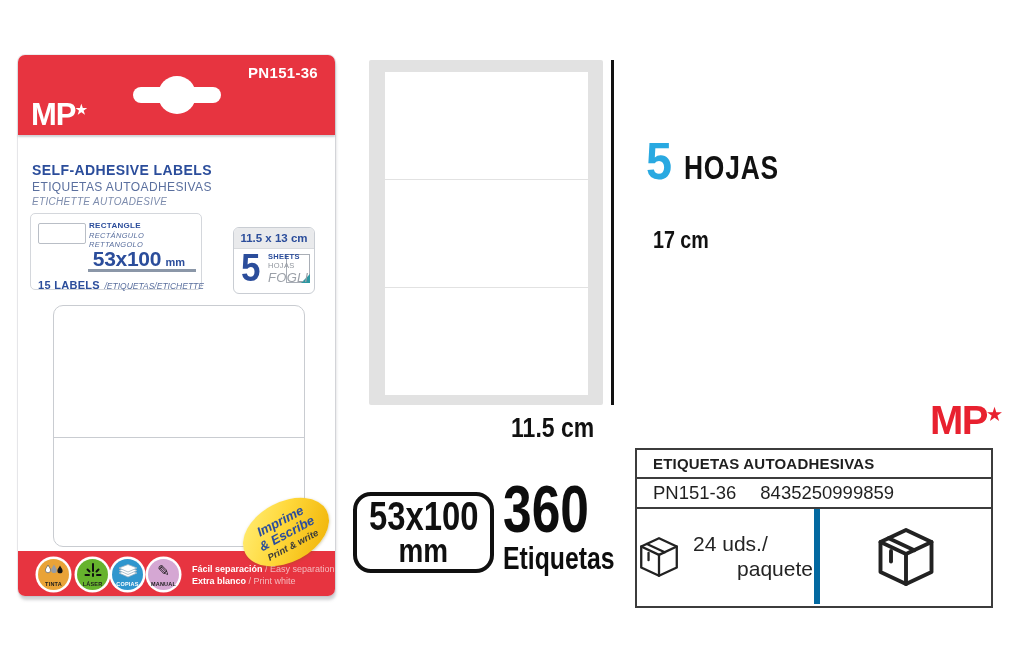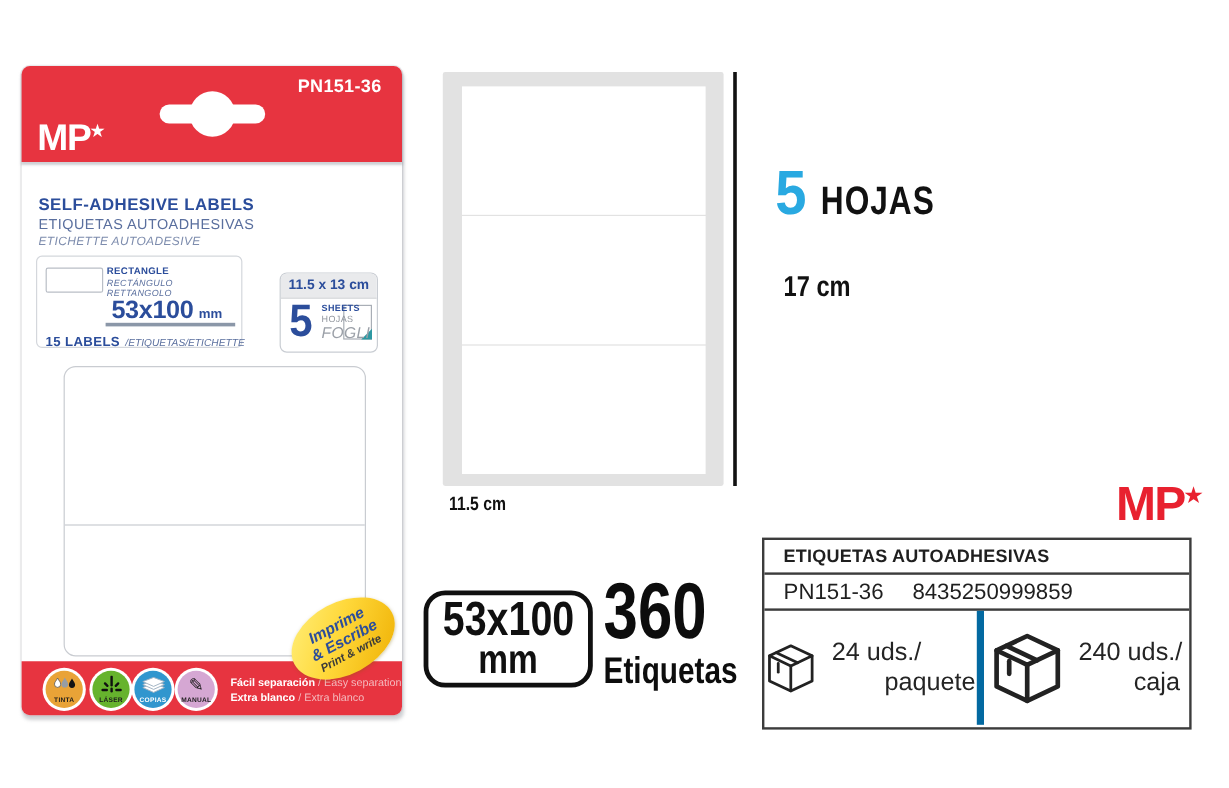--- a/index.html
+++ b/index.html
@@ -85,22 +85,22 @@
   .pencil{font-size:15px;color:#151515;margin-bottom:7px;}
   .foot-lines{position:absolute;left:174px;top:12px;line-height:1.35;font-size:9px;color:#f4b9bd;white-space:nowrap;}
   .foot-b{font-weight:bold;color:#fff;}
 
   
   .sheet-diagram{position:absolute;left:369px;top:60px;width:234px;height:345px;background:#e2e2e2;border-radius:2px;}
   .sd-inner{position:absolute;left:16px;right:15px;top:12px;bottom:10px;display:flex;flex-direction:column;gap:1.5px;}
   .sd-row{flex:1 1 0;background:#fff;}
   .measure-line{position:absolute;left:611px;top:60px;width:2.5px;height:345px;background:#121212;}
   .h-label{position:absolute;left:620px;top:226px;font-size:24px;font-weight:bold;color:#111;margin-left:33px;}
-  .w-label{position:absolute;left:369px;top:412px;width:234px;text-align:left;
-           font-size:16px;font-weight:bold;color:#111;}
+  .w-label{position:absolute;left:369px;top:412px;width:234px;text-align:right;
+           font-size:28px;font-weight:bold;color:#111;}
   .hojas{position:absolute;left:646px;top:138px;display:flex;align-items:baseline;gap:9px;color:#111;}
   .hojas .n{font-size:52px;font-weight:bold;color:#29a9e1;line-height:.9;transform:scaleX(.9);transform-origin:left bottom;}
   .hojas .t{font-size:33px;font-weight:bold;letter-spacing:1px;transform:scaleX(.8);transform-origin:left bottom;line-height:.9;}
 
   
   .size-badge{position:absolute;left:353px;top:492px;width:141px;height:81px;border:4px solid #101010;
               border-radius:18px;box-sizing:border-box;display:flex;flex-direction:column;
               align-items:center;justify-content:center;color:#101010;line-height:.92;}
   .szv{font-size:40px;font-weight:bold;}
   .szu{font-size:34px;font-weight:bold;}
@@ -211,21 +211,21 @@
           <path d="M2 4 L11 0.5 L20 4 L11 8 Z" fill="#fff" stroke="#9fb2c2" stroke-width="0.8"></path>
         </svg>
         <div class="fl">COPIAS</div>
       </div>
       <div class="feat f-manual">
         <span class="pencil">✎</span>
         <div class="fl">MANUAL</div>
       </div>
       <div class="foot-lines">
         <div><span class="foot-b">Fácil separación</span><span> / Easy separation</span></div>
-        <div><span class="foot-b">Extra blanco</span><span> / Extra blanco</span></div>
+        <div><span class="foot-b">Extra blanco</span><span> / Print white</span></div>
       </div>
     </div>
   </div>
 
   <div class="sheet-diagram">
     <div class="sd-inner">
       <div class="sd-row"></div>
       <div class="sd-row"></div>
       <div class="sd-row"></div>
     </div>
@@ -270,21 +270,17 @@
         </div>
       </div>
       <div class="it-c it-c2">
         <svg width="60" height="66" viewBox="0 0 40 44" fill="none" stroke="#222" stroke-width="2.6" stroke-linejoin="round" stroke-linecap="round">
           <path d="M20 4 L37 12 L37 32 L20 40 L3 32 L3 12 Z"></path>
           <path d="M3 12 L20 20 L37 12"></path>
           <path d="M20 20 L20 40"></path>
           <path d="M8.5 9.5 L25.5 17.5"></path>
           <path d="M10 18 L10 25"></path>
         </svg>
-        <div class="it-txt">
-          <span>240 uds./</span>
-          <span class="u2">caja</span>
-        </div>
       </div>
     </div>
   </div>
 
 </div>
 
 </body></html>

